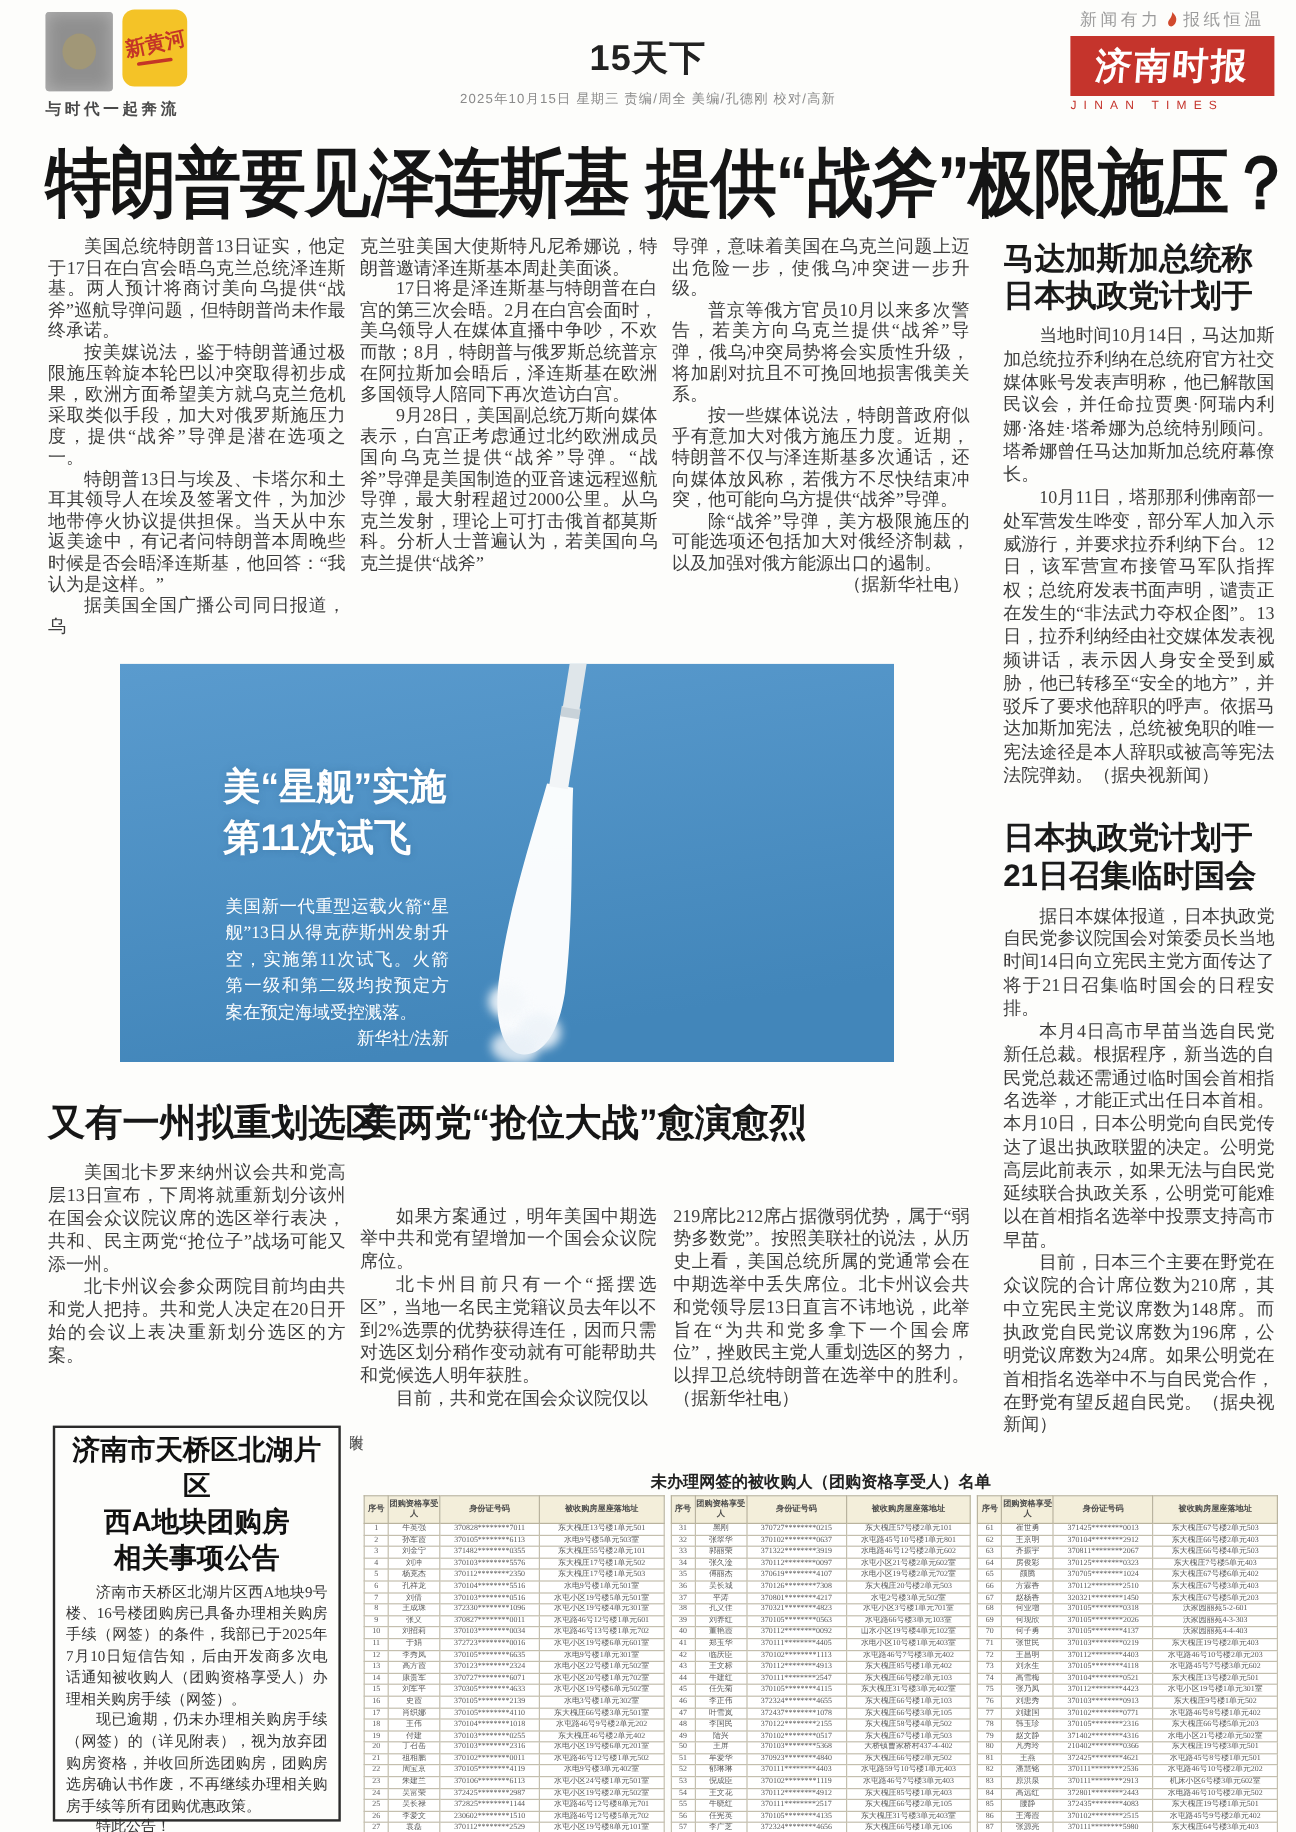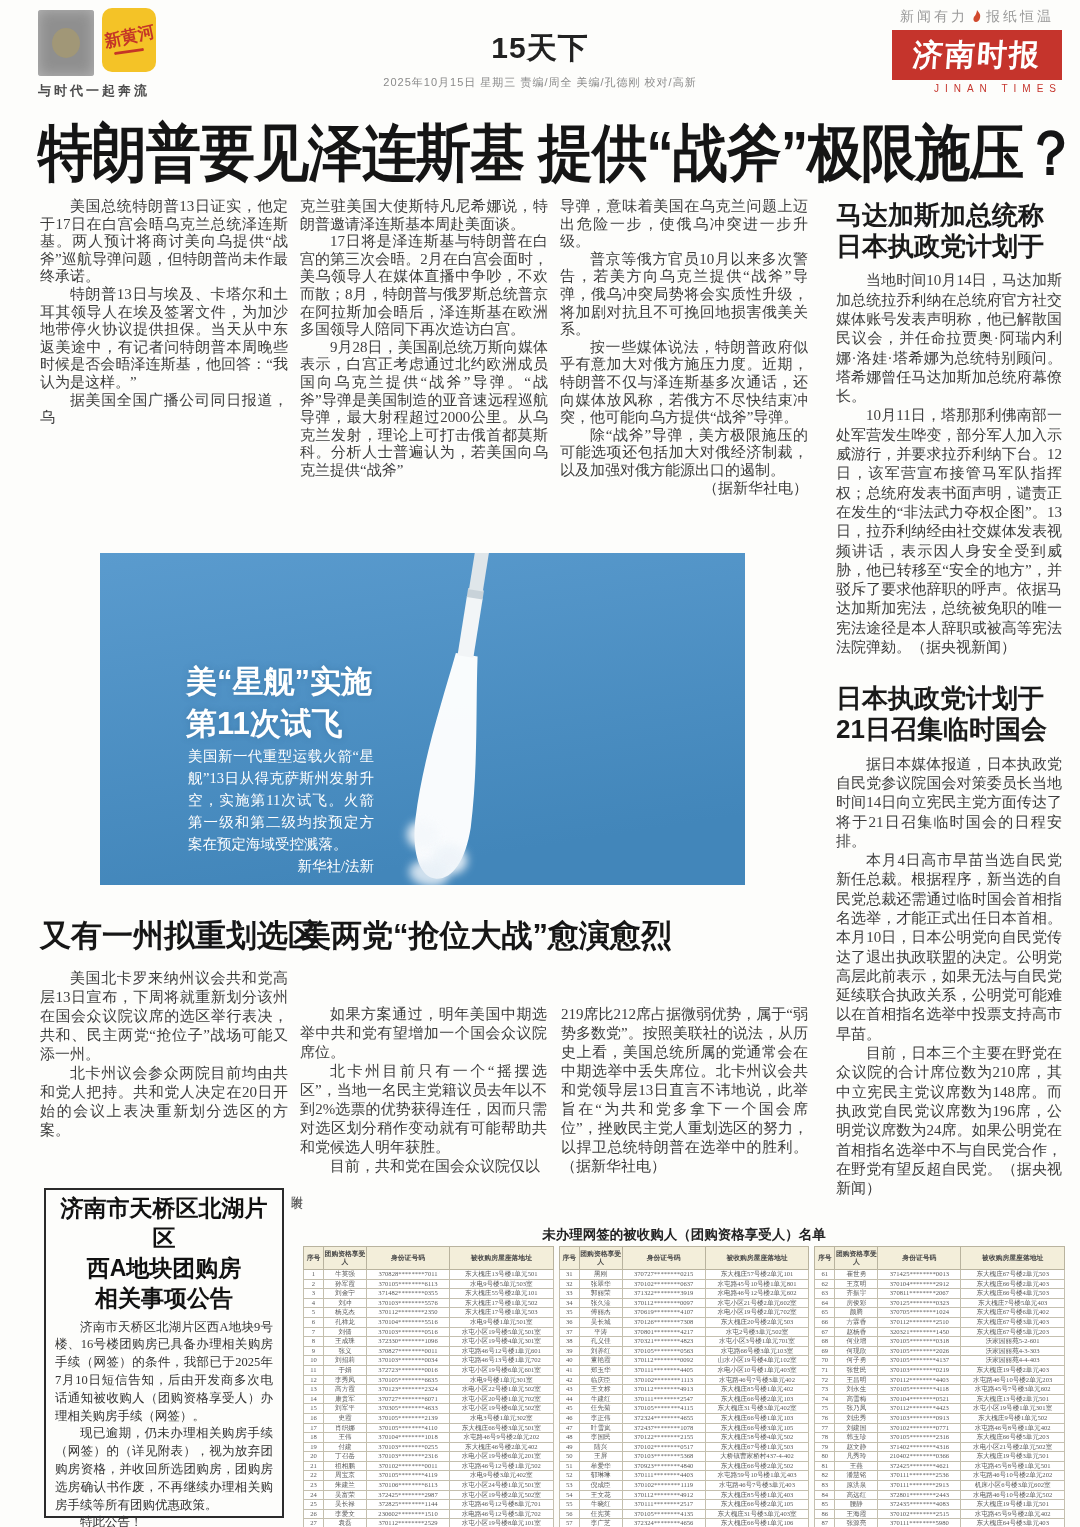--- a/index.html
+++ b/index.html
@@ -16,21 +16,21 @@
   .qr::after{content:"";position:absolute;left:14px;top:18px;width:28px;height:30px;background:#a89a6c;border-radius:50%;opacity:.7;}
   .ylogo{position:absolute;left:64px;top:0;width:54px;height:64px;background:#f4c327;border-radius:10px;
          display:flex;align-items:center;justify-content:center;flex-direction:column;}
   .ylogo .brand{color:#c43527;font-weight:bold;font-size:17px;transform:rotate(-12deg);line-height:1;}
   .ylogo .stroke{width:30px;height:3px;background:#c43527;margin-top:5px;transform:rotate(-8deg);border-radius:2px;}
   .mh-slogan{position:absolute;left:0;top:74px;width:170px;color:#4a4a4a;font-weight:bold;
              font-size:13px;letter-spacing:3px;font-family:"Liberation Sans",sans-serif;}
   .mh-center{position:absolute;left:330px;top:28px;width:420px;text-align:center;}
   .mh-section{font-size:30px;font-weight:900;color:#222;font-family:"Liberation Sans",sans-serif;letter-spacing:1px;}
   .mh-date{margin-top:6px;font-size:11px;color:#8a8a8a;letter-spacing:1px;font-family:"Liberation Sans",sans-serif;}
-  .mh-right{position:absolute;right:18px;top:8px;width:170px;text-align:right;}
+  .mh-right{position:absolute;right:18px;top:8px;width:170px;text-align:left;}
   .mh-r-slogan{font-size:14px;color:#9b9b9b;letter-spacing:3px;font-family:"Liberation Sans",sans-serif;
                display:flex;align-items:center;justify-content:center;gap:2px;}
   .redblock{margin-top:4px;background:#c5342c;height:50px;display:flex;align-items:center;justify-content:center;}
   .redblock span{color:#fff;font-size:30px;font-weight:bold;font-family:"Liberation Serif",serif;
                  transform:skewX(-4deg);letter-spacing:2px;}
   .mh-en{margin-top:3px;color:#c5342c;font-size:10px;letter-spacing:6px;font-family:"Liberation Sans",sans-serif;}
   
   #headline{position:absolute;left:38px;top:112px;width:1024px;height:80px;
             font-family:"Liberation Sans",sans-serif;font-weight:900;font-size:55px;color:#151515;
             letter-spacing:-1px;white-space:nowrap;transform:scaleY(1.12);transform-origin:top left;}
@@ -45,21 +45,21 @@
   #sidebar{position:absolute;left:836px;top:200px;width:226px;}
   .sb-title{font-family:"Liberation Sans",sans-serif;font-weight:900;font-size:26px;line-height:1.18;
             color:#1a1a1a;margin:0 0 10px 0;}
   .sb-body{font-size:15px;line-height:19.3px;text-align:justify;color:#3d3d3d;}
   .sb-body p{margin:0;text-indent:2em;}
   #sidebar-article2{margin-top:26px;}
   
   #photo{position:absolute;left:100px;top:553px;width:645px;height:332px;overflow:hidden;}
   #photo svg{position:absolute;left:0;top:0;}
   .photo-title{position:absolute;left:86px;top:82px;color:#fff;font-family:"Liberation Sans",sans-serif;
-               font-weight:900;font-size:31px;line-height:1.35;text-shadow:0 0 6px rgba(40,90,130,.35);margin-top:26px;}
+               font-weight:900;font-size:31px;line-height:1.35;text-shadow:0 0 6px rgba(40,90,130,.35);}
   .photo-caption{position:absolute;left:88px;top:192px;width:186px;color:#fefefe;font-size:14.5px;
                  line-height:22px;text-align:justify;}
   .photo-caption .cap{ text-indent:2em;display:inline;}
   .photo-caption .pcredit{float:right;}
   
   #bottom-left{position:absolute;left:40px;top:915px;width:248px;}
   #bottom-main{position:absolute;left:300px;top:915px;width:508px;}
   .bt-title{font-family:"Liberation Sans",sans-serif;font-weight:900;font-size:31px;color:#161616;
             margin:0 0 12px 0;letter-spacing:0px;white-space:nowrap;}
   .bt-body{font-size:15px;line-height:19px;text-align:justify;color:#3d3d3d;}
@@ -119,20 +119,21 @@
       <span>济南时报</span>
     </div>
     <div class="mh-en">JINAN TIMES</div>
   </div>
 </div>
 
 <div id="headline">特朗普要见泽连斯基 提供“战斧”极限施压？</div>
 
 <div id="col1" class="body-col">
   <p>美国总统特朗普13日证实，他定于17日在白宫会晤乌克兰总统泽连斯基。两人预计将商讨美向乌提供“战斧”巡航导弹问题，但特朗普尚未作最终承诺。</p>
+  <p>按美媒说法，鉴于特朗普通过极限施压斡旋本轮巴以冲突取得初步成果，欧洲方面希望美方就乌克兰危机采取类似手段，加大对俄罗斯施压力度，提供“战斧”导弹是潜在选项之一。</p>
   <p>特朗普13日与埃及、卡塔尔和土耳其领导人在埃及签署文件，为加沙地带停火协议提供担保。当天从中东返美途中，有记者问特朗普本周晚些时候是否会晤泽连斯基，他回答：“我认为是这样。”</p>
   <p>据美国全国广播公司同日报道，乌</p>
 </div>
 <div id="col2" class="body-col">
   <p class="noindent">克兰驻美国大使斯特凡尼希娜说，特朗普邀请泽连斯基本周赴美面谈。</p>
   <p>17日将是泽连斯基与特朗普在白宫的第三次会晤。2月在白宫会面时，美乌领导人在媒体直播中争吵，不欢而散；8月，特朗普与俄罗斯总统普京在阿拉斯加会晤后，泽连斯基在欧洲多国领导人陪同下再次造访白宫。</p>
   <p>9月28日，美国副总统万斯向媒体表示，白宫正考虑通过北约欧洲成员国向乌克兰提供“战斧”导弹。“战斧”导弹是美国制造的亚音速远程巡航导弹，最大射程超过2000公里。从乌克兰发射，理论上可打击俄首都莫斯科。分析人士普遍认为，若美国向乌克兰提供“战斧”</p>
 </div>
 <div id="col3" class="body-col">
   <p class="noindent">导弹，意味着美国在乌克兰问题上迈出危险一步，使俄乌冲突进一步升级。</p>

